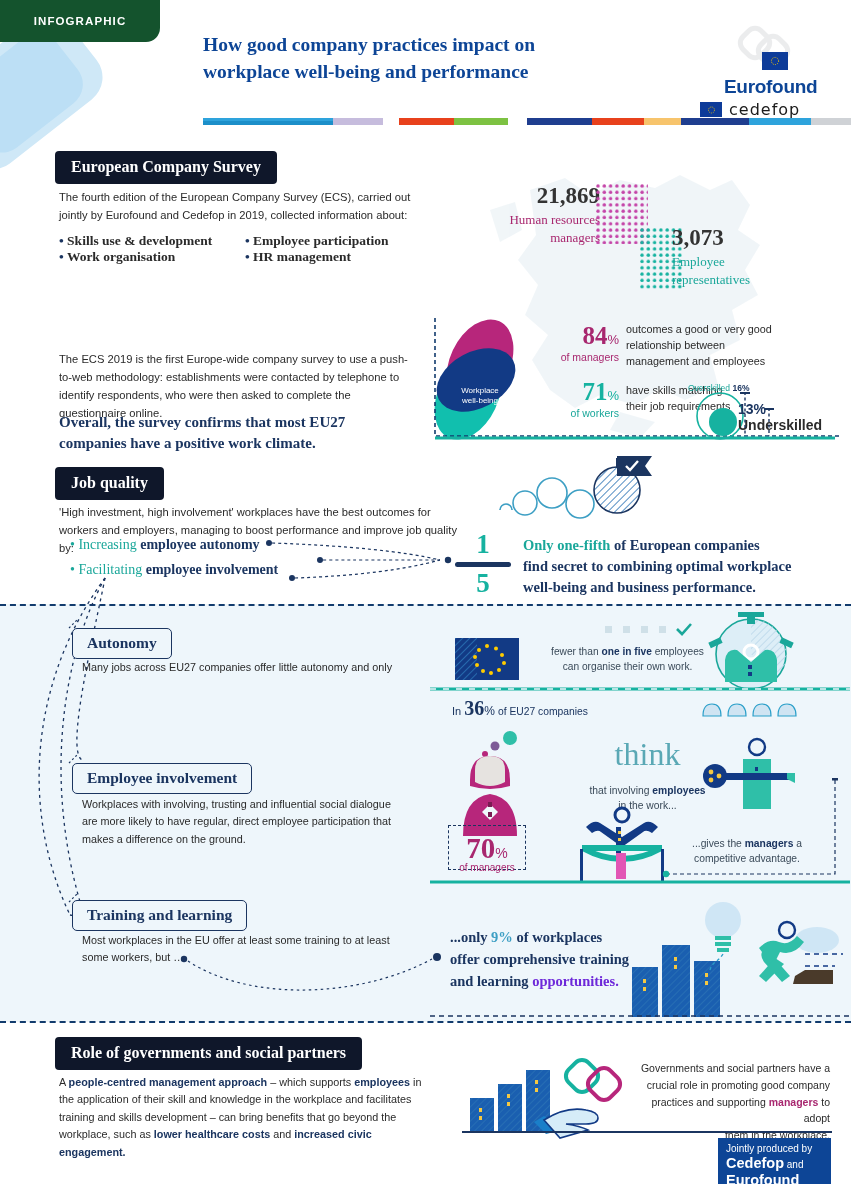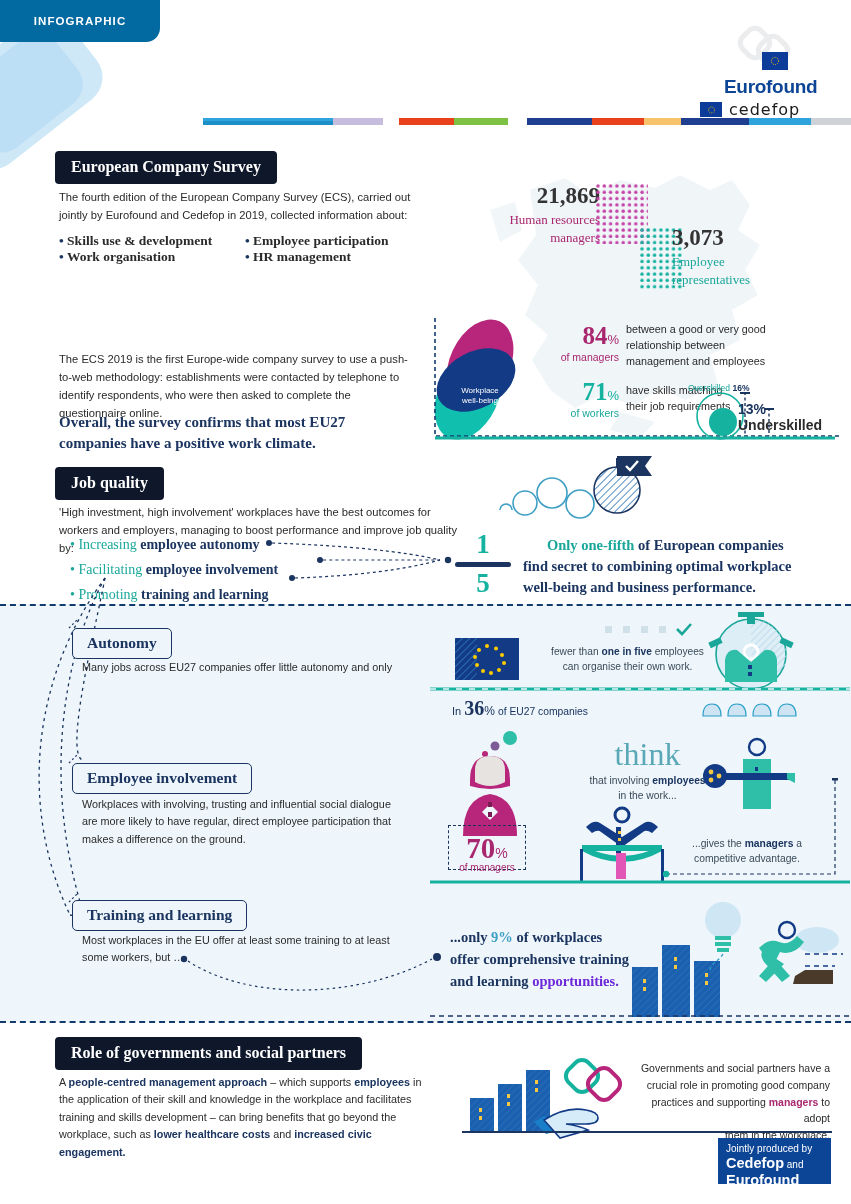--- a/index.html
+++ b/index.html
@@ -17,21 +17,21 @@
     background:#eef6fb;
   }
   .dashsep {
     position:absolute; left:0; width:851px; height:0;
     border-top:2px dashed #123b6d;
   }
 
   
   .infog-tab {
     position:absolute; left:0; top:0; width:160px; height:42px;
-    background:#0369a1; border-bottom-right-radius:14px;
+    background:#14532d; border-bottom-right-radius:14px;
     color:#fff; font-size:11.5px; font-weight:bold; letter-spacing:1.1px;
     display:flex; align-items:center; justify-content:center;
   }
   .blue-blob {
     position:absolute; left:-60px; top:42px; width:160px; height:100px;
     background:#cfe8f7; border-radius:28px; transform:rotate(-38deg);
   }
   .blue-blob2 {
     position:absolute; left:-40px; top:52px; width:120px; height:82px;
     background:#bcdff5; border-radius:24px; transform:rotate(-38deg);
@@ -114,20 +114,24 @@
   <div class="dashsep" style="top:604px;"></div>
   <div class="dashsep" style="top:1021px;"></div>
 
   <div class="blue-blob"></div>
   <div class="blue-blob2"></div>
 
   <div class="infog-tab">
     <span>INFOGRAPHIC</span>
   </div>
 
+  <div class="title">
+    <div>How good company practices impact on</div>
+    <div>workplace well-being and performance</div>
+  </div>
 
   <div class="logo-wrap">
     <svg class="logo-watermark" width="58" height="54" viewBox="0 0 58 54">
       <g fill="none" stroke="#b9bcc1" stroke-width="5">
         <rect x="6" y="6" width="26" height="26" rx="9" transform="rotate(-45 19 19)"></rect>
         <rect x="24" y="14" width="26" height="26" rx="9" transform="rotate(-45 37 27)"></rect>
       </g>
     </svg>
     <div class="euflag-sm" style="left:62px; top:28px;">
       <svg width="16" height="12" viewBox="0 0 16 12">
@@ -235,21 +239,21 @@
   <svg style="position:absolute;left:430px;top:318px;" width="415" height="124">
     <path d="M5,0 L5,118 L410,118" fill="none" stroke="#123b6d" stroke-width="1.6" stroke-dasharray="4 3"></path>
     <line x1="5" y1="120" x2="405" y2="120" stroke="#16b2a0" stroke-width="3"></line>
   </svg>
 
   <div style="position:absolute;left:527px;top:322px;width:92px;text-align:right;">
     <span class="bignum pct-purple" style="font-size:25px;">84</span><span class="pct-purple" style="font-size:13px;">%</span>
     <div style="font-size:10.5px;color:#a8276f;margin-top:1px;">of managers</div>
   </div>
   <div style="position:absolute;left:626px;top:322px;width:215px;font-size:10.8px;color:#2a2a2a;line-height:1.48;">
-    <div>between a good or very good</div>
+    <div>outcomes a good or very good</div>
     <div>relationship between</div>
     <div>management and employees</div>
   </div>
 
   <div style="position:absolute;left:527px;top:378px;width:92px;text-align:right;">
     <span class="bignum pct-teal" style="font-size:25px;">71</span><span class="pct-teal" style="font-size:13px;">%</span>
     <div style="font-size:10.5px;color:#1aa79a;margin-top:1px;">of workers</div>
   </div>
   <div style="position:absolute;left:626px;top:383px;width:200px;font-size:10.8px;color:#2a2a2a;line-height:1.48;">
     <div>have skills matching</div>
@@ -281,24 +285,20 @@
   <div class="body-txt" style="left:59px; top:503px; width:400px;">'High investment, high involvement' workplaces have the best outcomes for workers and employers, managing to boost performance and improve job quality by:</div>
 
   <div class="bullets" style="left:70px; top:537px; width:300px;">
     <div>
       <span style="color:#1aa79a;">•</span>
       <span style="color:#1aa79a;">Increasing </span><b style="color:#1b3560;">employee autonomy</b>
     </div>
     <div>
       <span style="color:#1aa79a;">•</span>
       <span style="color:#1aa79a;">Facilitating </span><b style="color:#1b3560;">employee involvement</b>
-    </div>
-    <div>
-      <span style="color:#1aa79a;">•</span>
-      <span style="color:#1aa79a;">Promoting </span><b style="color:#1b3560;">training and learning</b>
     </div>
   </div>
 
   <svg style="position:absolute;left:265px;top:535px;" width="200" height="60">
     <circle cx="4" cy="8" r="3" fill="#1b3560"></circle>
     <circle cx="55" cy="25" r="3" fill="#1b3560"></circle>
     <circle cx="27" cy="43" r="3" fill="#1b3560"></circle>
     <path d="M7,8 Q120,12 175,25" fill="none" stroke="#1b3560" stroke-width="1.2" stroke-dasharray="3 3"></path>
     <path d="M58,25 Q130,25 175,25" fill="none" stroke="#1b3560" stroke-width="1.2" stroke-dasharray="3 3"></path>
     <path d="M30,43 Q120,40 175,25" fill="none" stroke="#1b3560" stroke-width="1.2" stroke-dasharray="3 3"></path>
@@ -322,21 +322,21 @@
   </svg>
 
   <div class="frac" style="left:455px; top:531px; width:56px;">
     <div class="n">1</div>
     <div class="bar"></div>
     <div class="n">5</div>
   </div>
 
   <div class="lead" style="left:523px; top:535px; width:330px; font-size:14.5px; line-height:1.46;">
     <div>
-      <span style="color:#1aa79a;margin-left:24px;">Only one-fifth</span><span> of European companies</span>
+      <span style="color:#1aa79a;">Only one-fifth</span><span> of European companies</span>
     </div>
     <div>find secret to combining optimal workplace</div>
     <div>well-being and business performance.</div>
   </div>
 
   <svg style="position:absolute;left:10px;top:560px;" width="150" height="400">
     <path d="M95,18 C20,120 10,250 60,355" fill="none" stroke="#1b3560" stroke-width="1.3" stroke-dasharray="3 4"></path>
     <path d="M95,18 C55,90 30,220 75,358" fill="none" stroke="#1b3560" stroke-width="1.3" stroke-dasharray="3 4"></path>
     <path d="M95,18 C85,70 55,190 72,200" fill="none" stroke="#1b3560" stroke-width="1.3" stroke-dasharray="3 4"></path>
     <path d="M60,355 C85,360 90,358 92,355" fill="none" stroke="#1b3560" stroke-width="1.3" stroke-dasharray="3 4"></path>
@@ -449,21 +449,21 @@
     <rect x="43" y="84" width="4" height="5" fill="#7a1b53"></rect>
   </svg>
 
   <div style="position:absolute;left:448px;top:825px;width:78px;text-align:center;border:1.4px dashed #1b3560;padding:6px 4px 4px 4px;background:transparent;">
     <span class="bignum pct-purple" style="font-size:29px;">70</span><span class="pct-purple" style="font-size:14px;">%</span>
   </div>
   <div style="position:absolute;left:448px;top:862px;width:78px;text-align:center;font-size:10px;color:#a8276f;">of managers</div>
 
   <div style="position:absolute;left:560px;top:738px;width:175px;text-align:center;">
     <div style="font-family:'Liberation Serif',serif;font-size:32px;color:#5aa8b5;line-height:1;">think</div>
-    <div style="font-size:10.3px;color:#3a4a59;line-height:1.5;margin-top:3px;">
+    <div style="font-size:10.3px;color:#3a4a59;line-height:1.5;margin-top:13px;">
       <div>
         <span>that involving </span><b style="color:#1b3560;">employees</b>
       </div>
       <div>in the work...</div>
     </div>
   </div>
 
   <svg style="position:absolute;left:572px;top:805px;" width="100" height="80">
     <circle cx="50" cy="10" r="7" fill="none" stroke="#123a85" stroke-width="3"></circle>
     <path d="M14,22 q8,-8 14,-4 l22,14 l22,-14 q6,-4 14,4 l-6,6 q-6,-4 -9,-1 l-21,15 l-21,-15 q-3,-3 -9,1 Z" fill="#123a85"></path>

